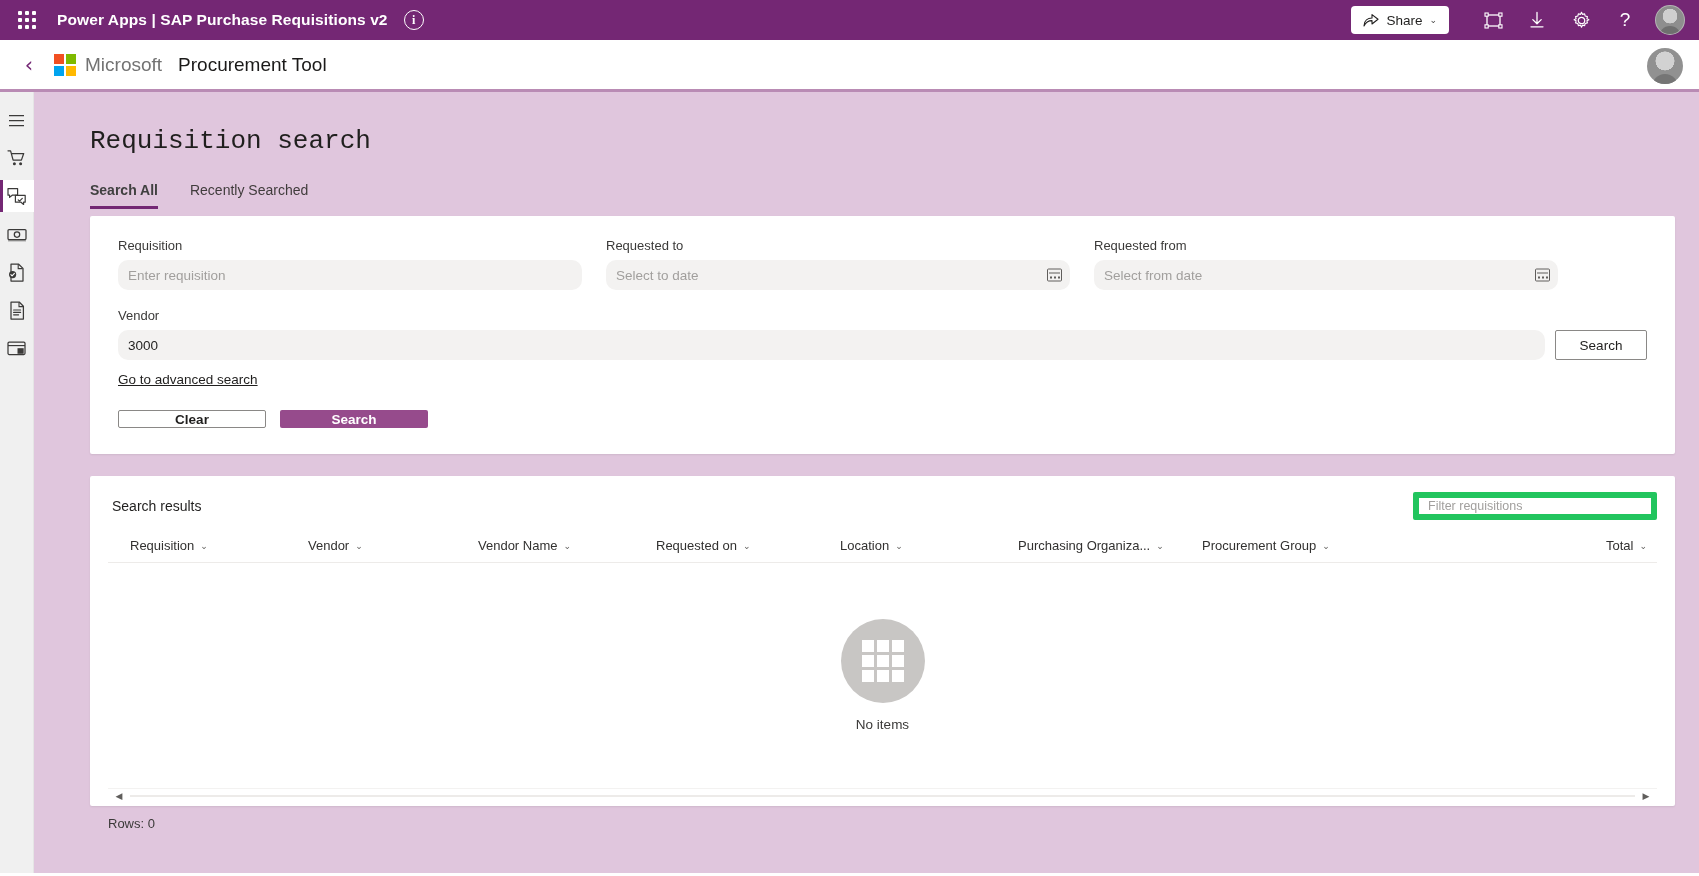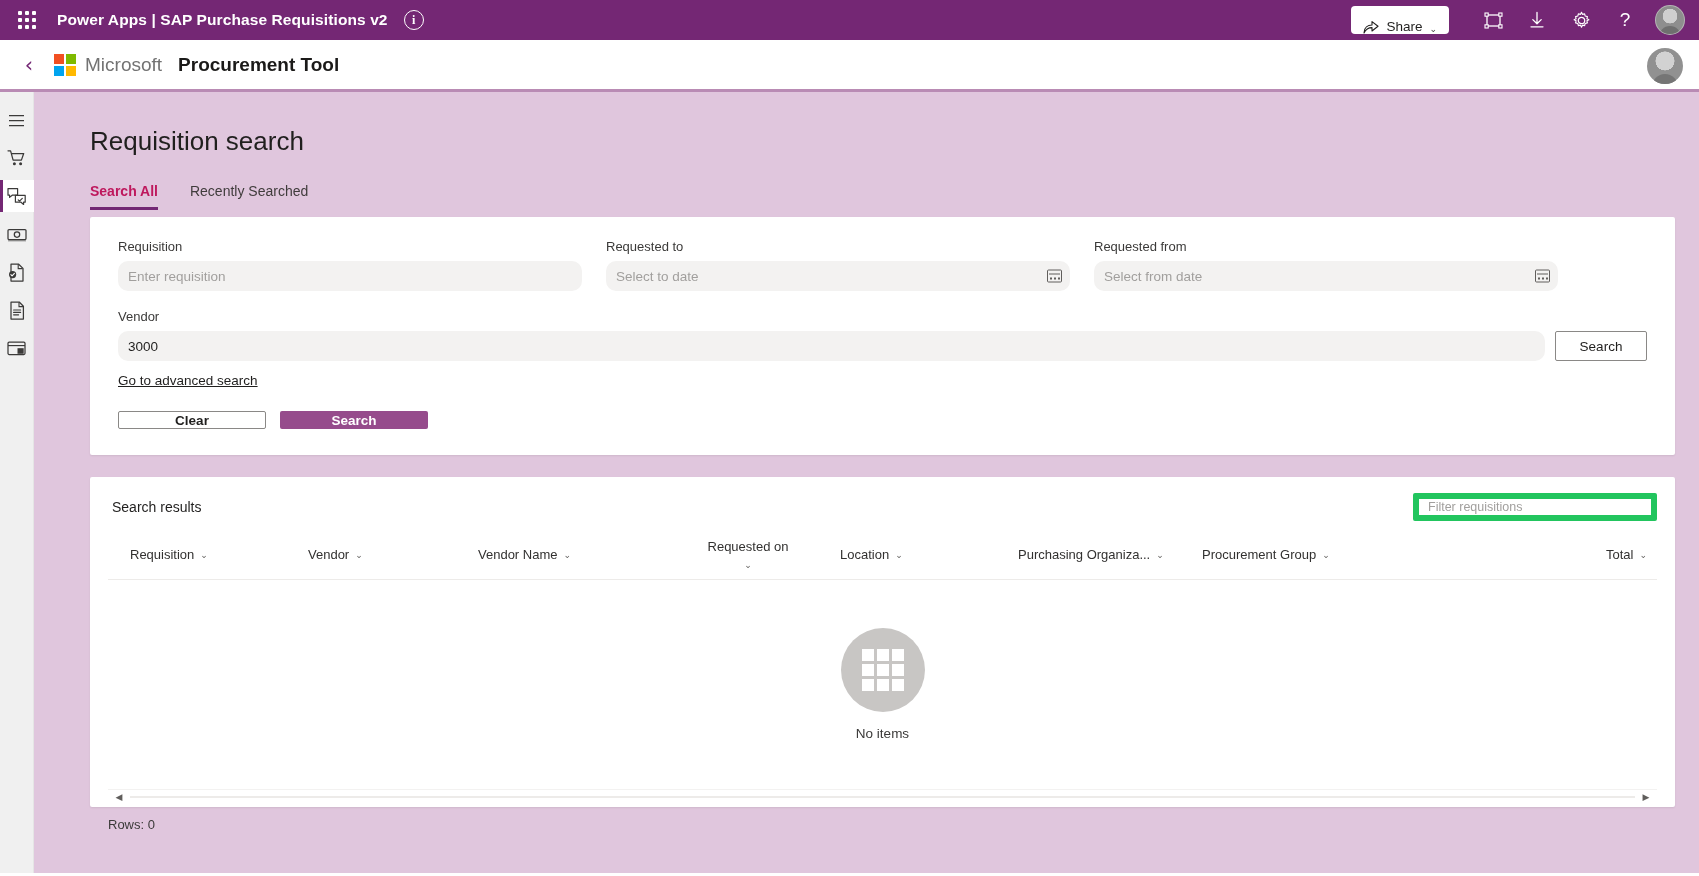--- a/index.html
+++ b/index.html
@@ -24,21 +24,21 @@
     margin-left: 17px; white-space: nowrap;
   }
   .pa-info {
     margin-left: 16px; width: 20px; height: 20px; border: 1.6px solid #fff;
     border-radius: 50%; display: flex; align-items: center; justify-content: center;
     font-size: 12px; font-weight: bold; font-family: "Liberation Serif", serif; cursor: pointer;
   }
   .pa-right { margin-left: auto; display: flex; align-items: center; gap: 0; }
   .share-btn {
     background: #fff; color: #201f1e; border-radius: 4px; height: 28px;
-    display: flex; align-items: flex-end; gap: 7px; padding: 0 12px;
+    display: flex; align-items: center; gap: 7px; padding: 0 12px;
     font-size: 13.5px; cursor: pointer; margin-right: 22px;
   }
   .share-chev { font-size: 9px; opacity: .85; }
   .pa-icon {
     width: 44px; height: 40px; display: flex; align-items: center; justify-content: center;
     cursor: pointer; color: #fff;
   }
   .avatar {
     width: 30px; height: 30px; border-radius: 50%; margin-left: 8px;
     background: radial-gradient(circle at 50% 36%, #cfcfcf 0 32%, #8e8e8e 33% 100%);
@@ -56,21 +56,21 @@
   }
   .back-chev {
     width: 30px; height: 30px; display: flex; align-items: center; justify-content: center;
     color: #742774; font-size: 21px; cursor: pointer; font-family: "DejaVu Sans", sans-serif;
   }
   .ms-logo { display: grid; grid-template-columns: repeat(2, 10px); grid-template-rows: repeat(2, 10px); gap: 2px; margin-left: 10px; }
   .ms-logo i { display: block; width: 10px; height: 10px; }
   .ms-r { background: #f25022; } .ms-g { background: #7fba00; }
   .ms-b { background: #00a4ef; } .ms-y { background: #ffb900; }
   .ms-word { font-size: 19px; color: #737373; margin-left: 9px; font-weight: 400; }
-  .app-name { font-size: 19px; color: #1b1a19; margin-left: 16px; font-weight: bold; }
+  .app-name { font-size: 19px; color: #1b1a19; margin-left: 16px; }
   .app-avatar {
     position: absolute; right: 16px; top: 8px; width: 36px; height: 36px; border-radius: 50%;
     background: radial-gradient(circle at 50% 36%, #d2d2d2 0 32%, #919191 33% 100%);
     overflow: hidden; cursor: pointer;
   }
   .app-avatar::after {
     content: ""; position: absolute; left: 50%; bottom: -7px; transform: translateX(-50%);
     width: 26px; height: 17px; background: #757575; border-radius: 13px 13px 0 0;
   }
 
@@ -87,25 +87,25 @@
   }
   .rail-item.active { background: #ffffff; }
   .rail-item.active::before {
     content: ""; position: absolute; left: 0; top: 0; bottom: 0; width: 3px; background: #742774;
   }
   .rail-gap { height: 6px; }
 
   .main {
     flex: 1; background: #e0c6dd; overflow: hidden; position: relative;
   }
-  .page-title { font-size: 26px; color: #201f1e; margin: 34px 0 0 56px; font-weight: 400; }
+  .page-title { font-size: 26px; color: #201f1e; margin: 34px 0 0 56px; font-weight: 400; font-family: Liberation Mono, monospace; }
 
   .tabs { display: flex; gap: 32px; margin: 26px 0 0 56px; }
   .tab { font-size: 14px; color: #403c3c; padding-bottom: 10px; cursor: pointer; position: relative; }
-  .tab.active { font-weight: bold; color: #be185d; }
+  .tab.active { font-weight: bold; color: #404040; }
   .tab.active::after {
     content: ""; position: absolute; left: 0; right: 0; bottom: -1px; height: 3px; background: #742774;
   }
 
   .card {
     background: #fff; margin: 8px 24px 0 56px; padding: 22px 28px 26px 28px;
     border-radius: 2px; box-shadow: 0 1px 2px rgba(0,0,0,.08);
   }
   .field-row { display: flex; gap: 24px; }
   .field { display: flex; flex-direction: column; }
@@ -162,21 +162,21 @@
     display: flex; align-items: center; padding: 0 9px; font-size: 12.5px; color: #a19f9d;
     background: #fff; cursor: text;
   }
   .tbl-head {
     display: flex; align-items: center; border-bottom: 1px solid #edebe9;
     margin-top: 18px; padding: 0 10px 9px 22px; font-size: 13px; color: #323130;
   }
   .th { display: flex; align-items: center; gap: 6px; cursor: pointer; white-space: nowrap; }
   .th .chev { font-size: 9px; color: #605e5c; }
   .th.c0 { width: 178px; } .th.c1 { width: 170px; } .th.c2 { width: 178px; }
-  .th.c3 { width: 184px; flex-direction: column; } .th.c4 { width: 178px; } .th.c5 { width: 184px; }
+  .th.c3 { width: 184px; } .th.c4 { width: 178px; } .th.c5 { width: 184px; }
   .th.c6 { width: 174px; } .th.c7 { margin-left: auto; }
 
   .empty-area { flex: 1; display: flex; flex-direction: column; align-items: center; justify-content: center; gap: 14px; }
   .empty-circle {
     width: 84px; height: 84px; border-radius: 50%; background: #c8c6c4;
     display: flex; align-items: center; justify-content: center;
   }
   .empty-grid { display: grid; grid-template-columns: repeat(3, 12px); grid-template-rows: repeat(3, 12px); gap: 3px; }
   .empty-grid i { background: #fff; display: block; }
   .empty-text { font-size: 13.5px; color: #3b3a39; }

